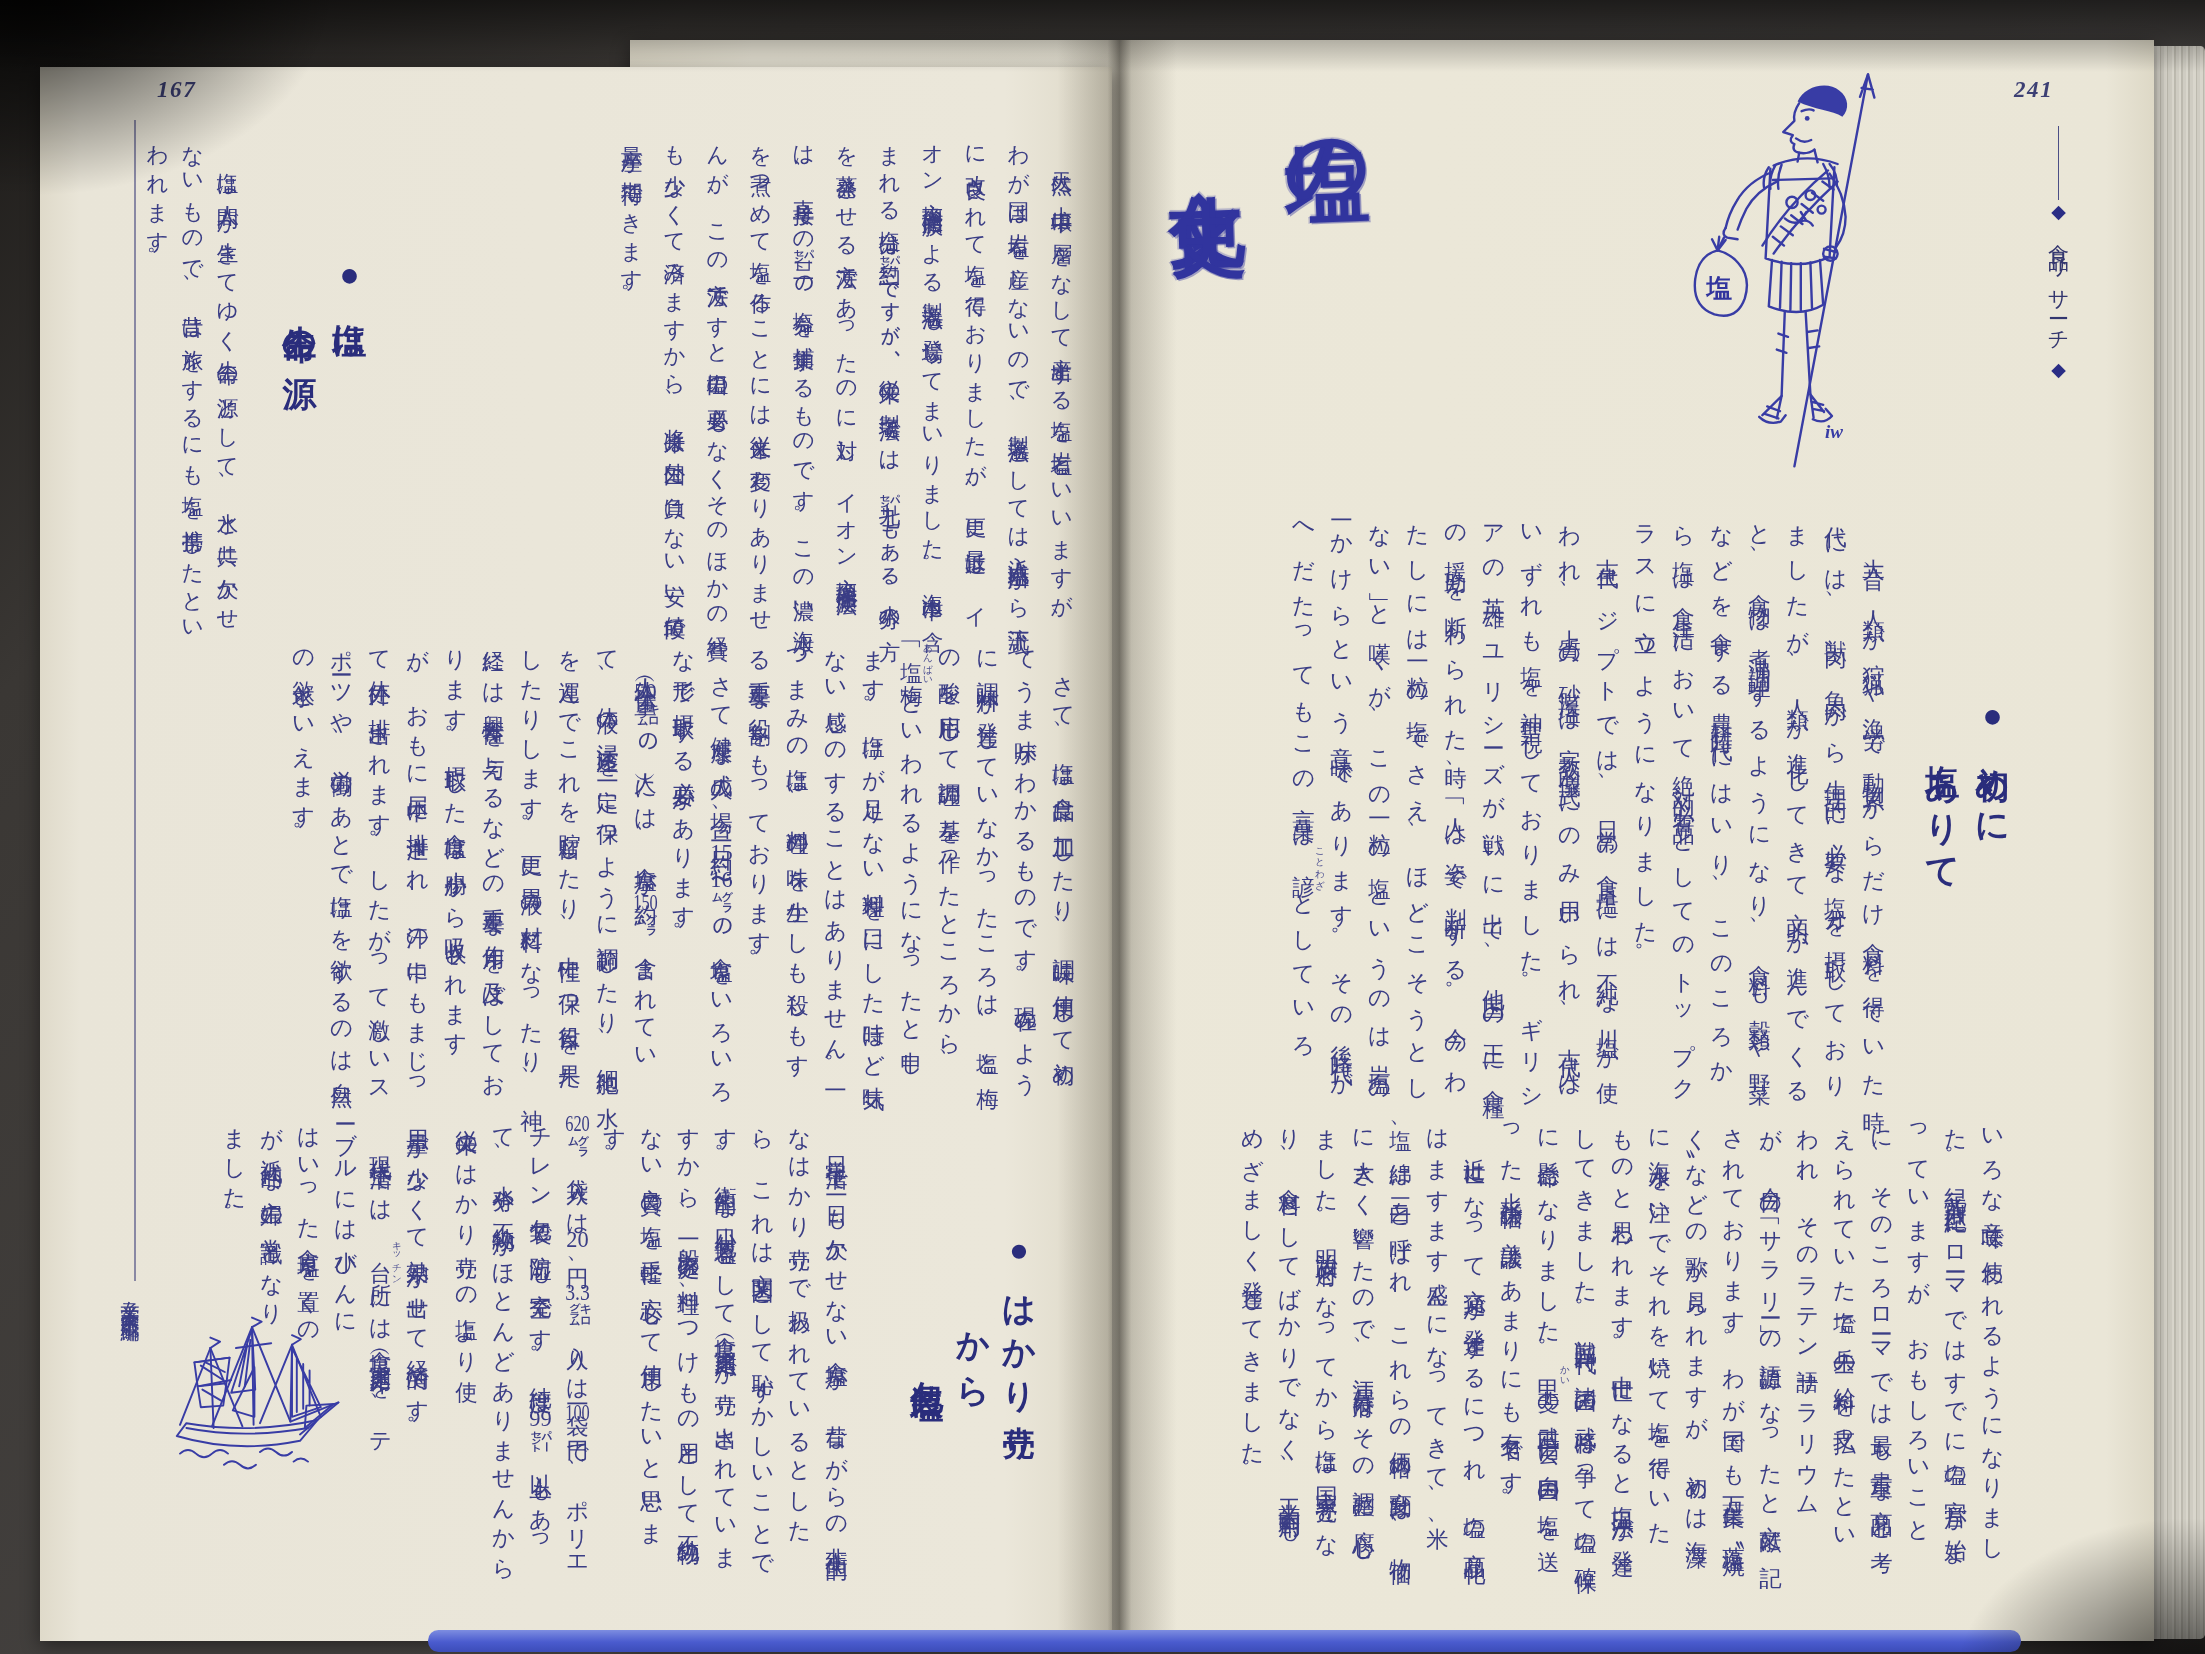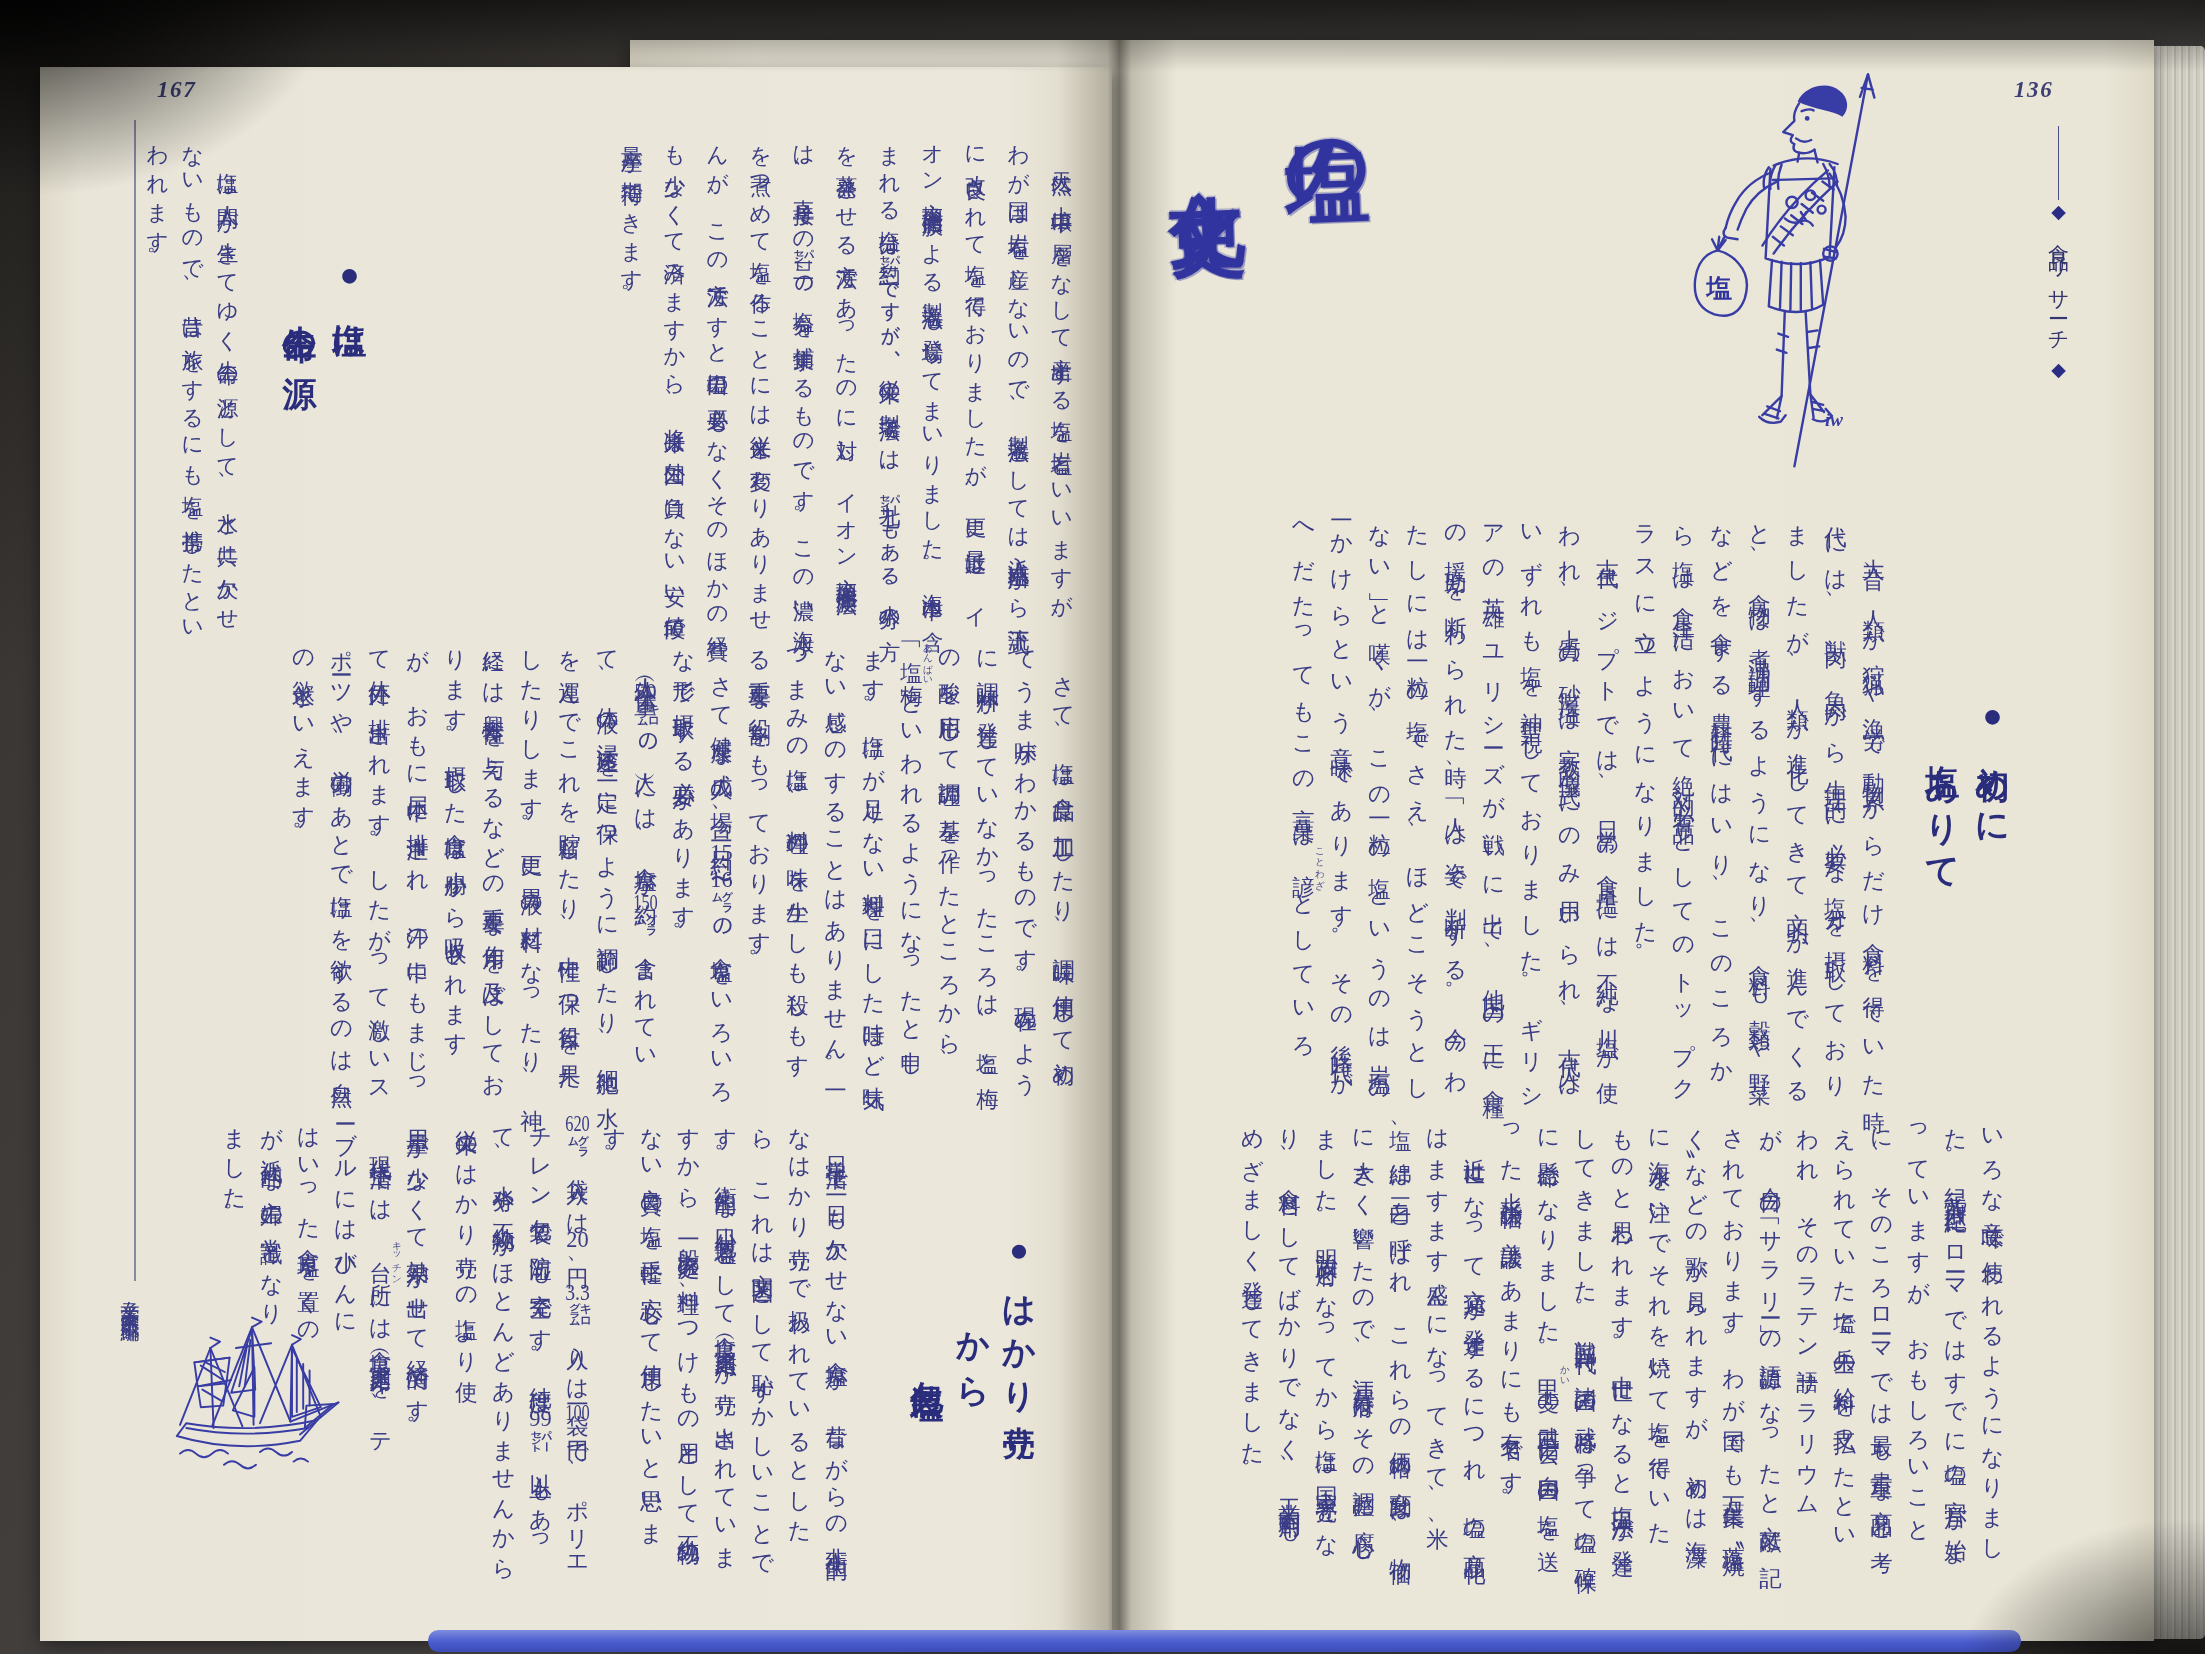--- a/index.html
+++ b/index.html
@@ -69,32 +69,32 @@
   .s3short{left:130px;top:1112px;width:234px;height:224px;font-size:22.4px;letter-spacing:4px;line-height:37px;}
 
   .left-rule{position:absolute;left:134px;top:120px;width:1.6px;height:1161px;background:rgba(58,61,120,.55);}
   .publisher{left:117px;top:1286px;font-size:19px;letter-spacing:2.4px;color:#3a3d85;}
 
   .illus{position:absolute;}
   .illus path,.illus line,.illus circle{fill:none;stroke:#383ca5;stroke-width:3;stroke-linecap:round;stroke-linejoin:round;}
   .illus .fillink{fill:#383ca5;stroke:none;}
   .illus text{fill:#31349e;stroke:none;font-weight:bold;}
   .ship path{stroke-width:2.4;}
-  .sig{position:absolute;left:1825px;top:409px;font-size:19px;font-style:italic;color:#383ca5;font-weight:bold;}
+  .sig{position:absolute;left:1825px;top:421px;font-size:19px;font-style:italic;color:#383ca5;font-weight:bold;}
 </style>
 </head>
 <body>
 
 <div class="photo">
 
   <div class="page-stack-edge"></div>
 
   <div class="page page-right"></div>
 
-  <div class="pn pn-right">136</div>
+  <div class="pn pn-right">241</div>
 
   <div class="col-header">
     <span class="rule"></span>
     <span class="dia">◆</span>
     <span class="col-header-label">食品リサーチ</span>
     <span class="dia dia2">◆</span>
   </div>
 
   <div class="calli">
     <span class="cl1">塩の</span>

